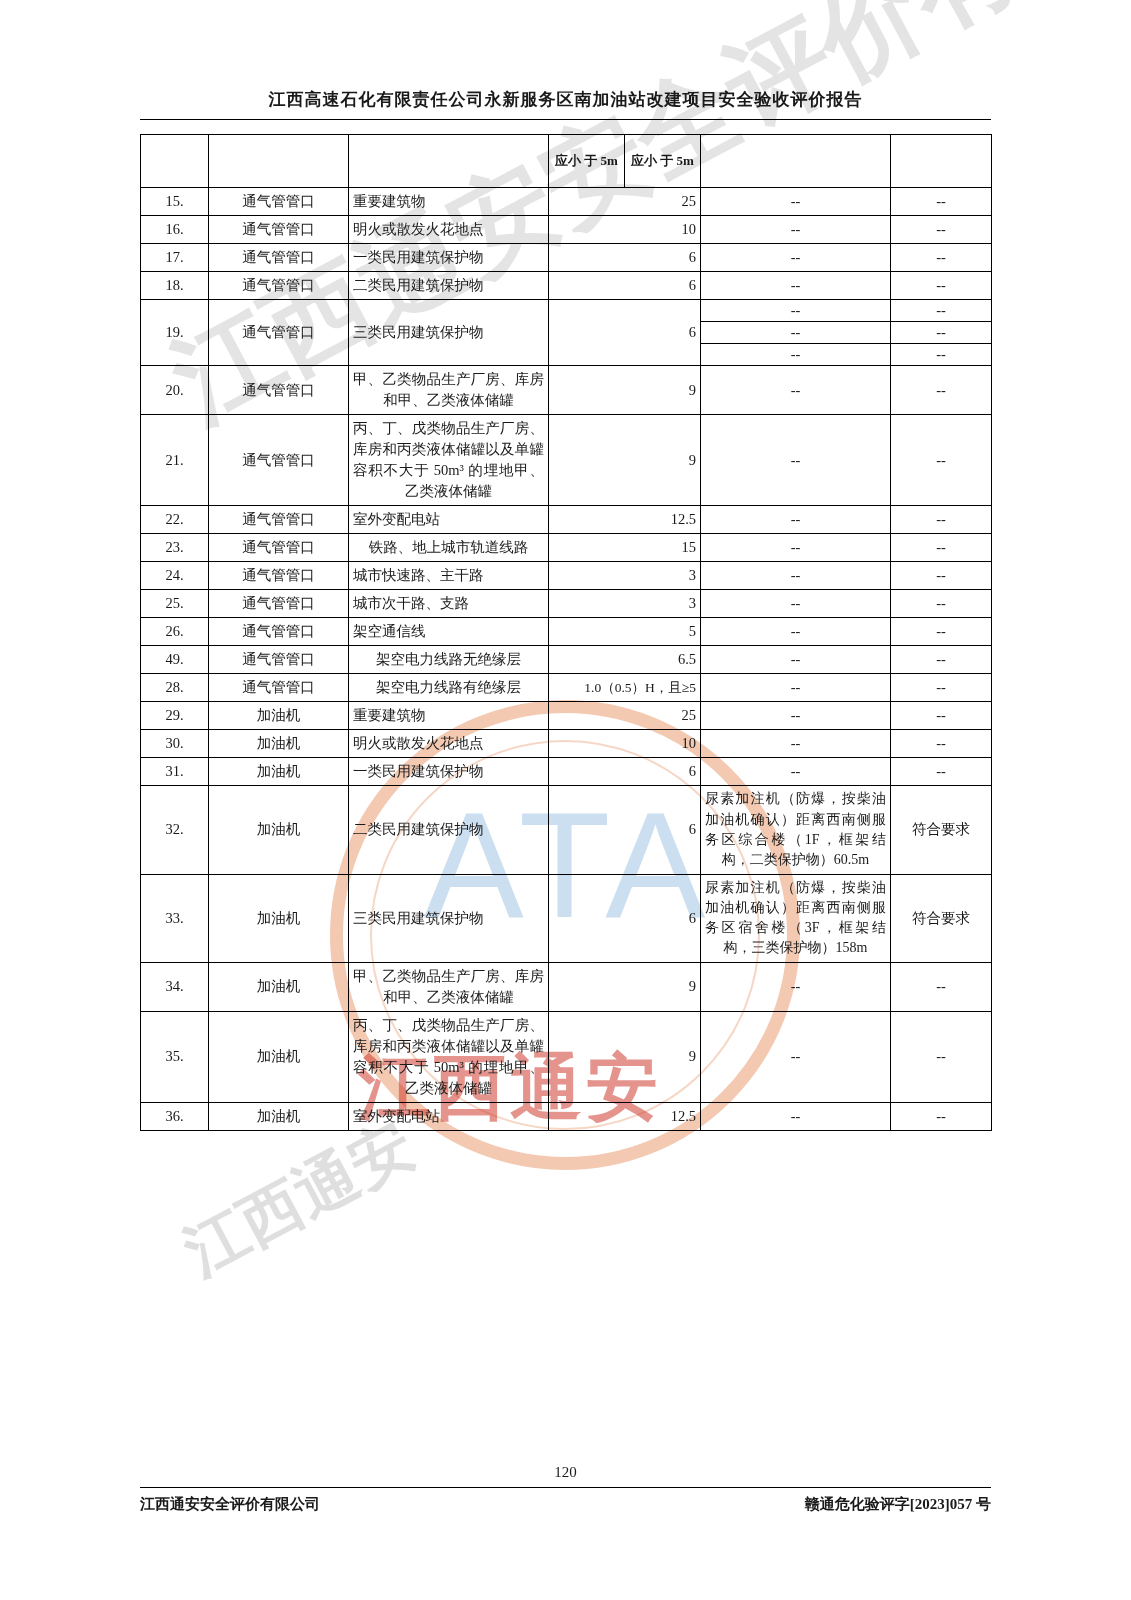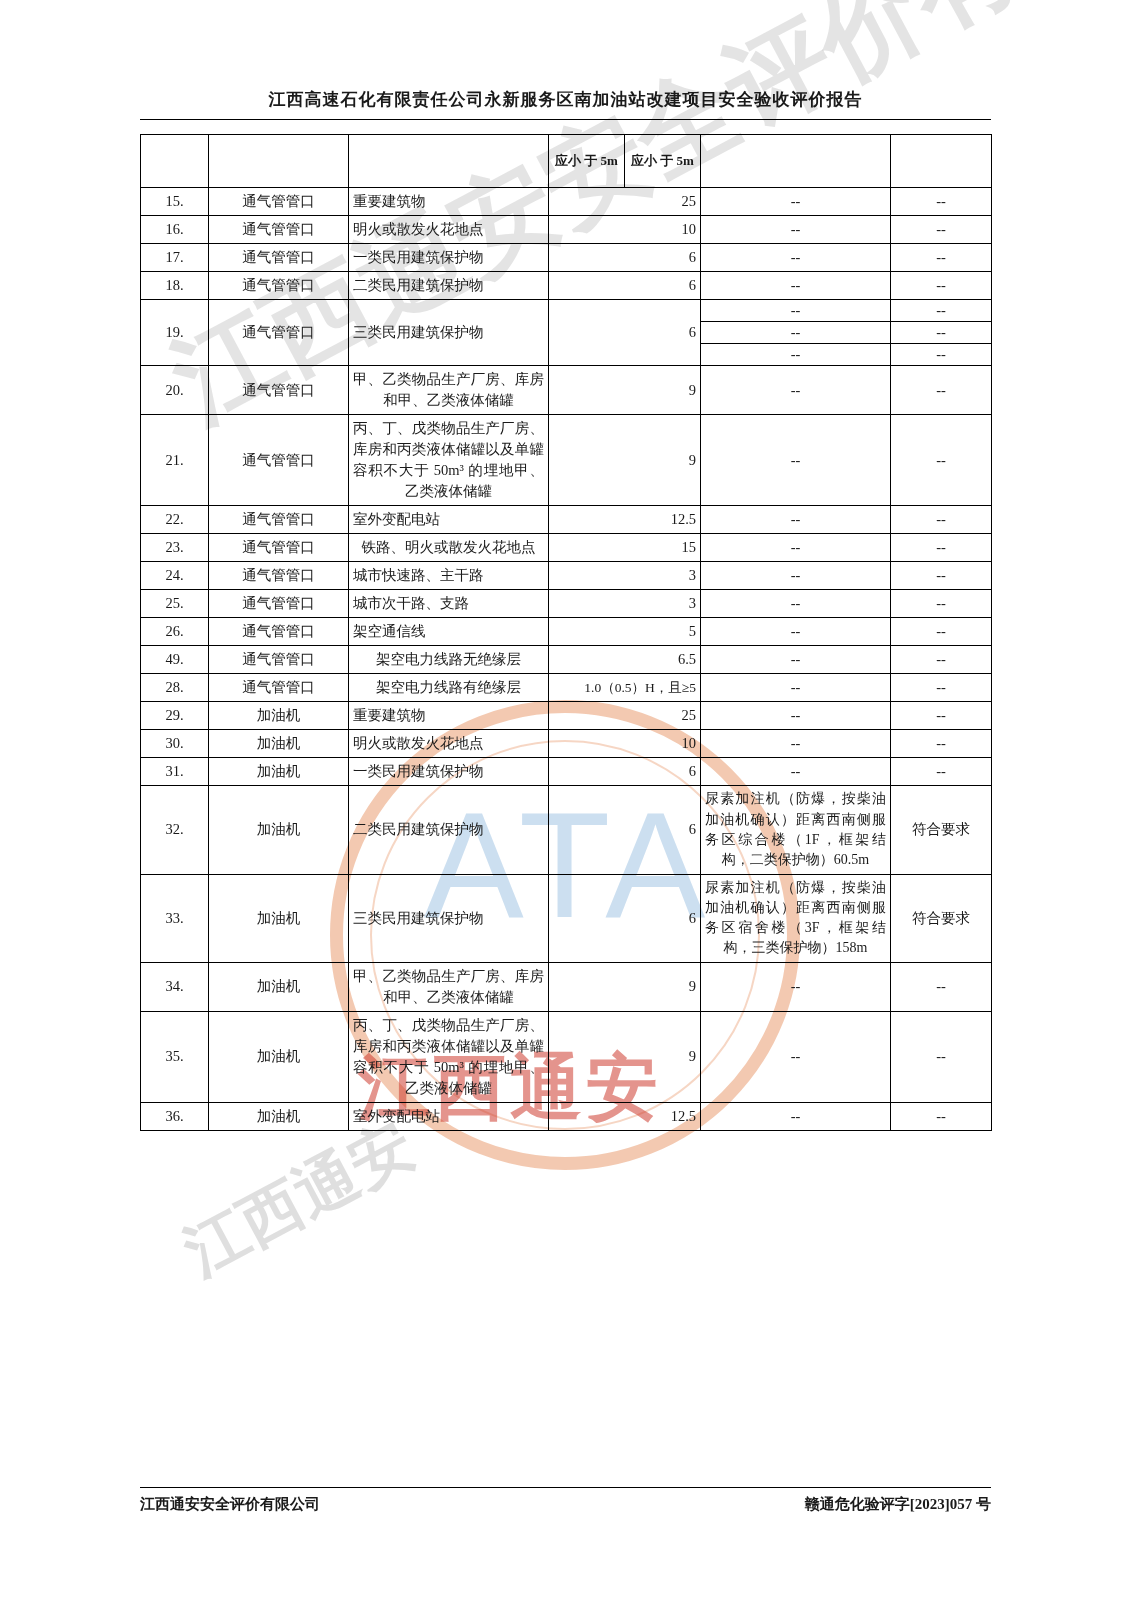--- a/index.html
+++ b/index.html
@@ -312,21 +312,21 @@
         <td class="c-item">通气管管口</td>
         <td class="c-obj">室外变配电站</td>
         <td class="c-req">12.5</td>
         <td class="c-act">--</td>
         <td class="c-res">--</td>
       </tr>
 
       <tr>
         <td class="c-no">23.</td>
         <td class="c-item">通气管管口</td>
-        <td class="c-obj nowrap-just">铁路、明火或散发火花地点</td>
+        <td class="c-obj nowrap-just">铁路、地上城市轨道线路</td>
         <td class="c-req">15</td>
         <td class="c-act">--</td>
         <td class="c-res">--</td>
       </tr>
 
       <tr>
         <td class="c-no">24.</td>
         <td class="c-item">通气管管口</td>
         <td class="c-obj">城市快速路、主干路</td>
         <td class="c-req">3</td>
@@ -439,20 +439,21 @@
         <td class="c-obj">室外变配电站</td>
         <td class="c-req">12.5</td>
         <td class="c-act">--</td>
         <td class="c-res">--</td>
       </tr>
     </tbody>
       </table>
   </div>
 
   <div class="doc-footer">
+    <div class="page-no">120</div>
     <div class="footer-rule"></div>
     <div class="footer-row">
       <div>江西通安安全评价有限公司</div>
       <div>赣通危化验评字[2023]057 号</div>
     </div>
   </div>
 
 </div>
 
 </body></html>

